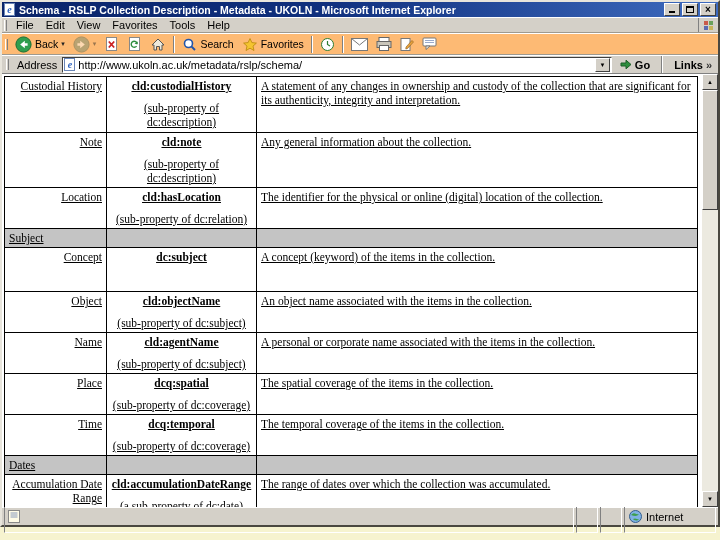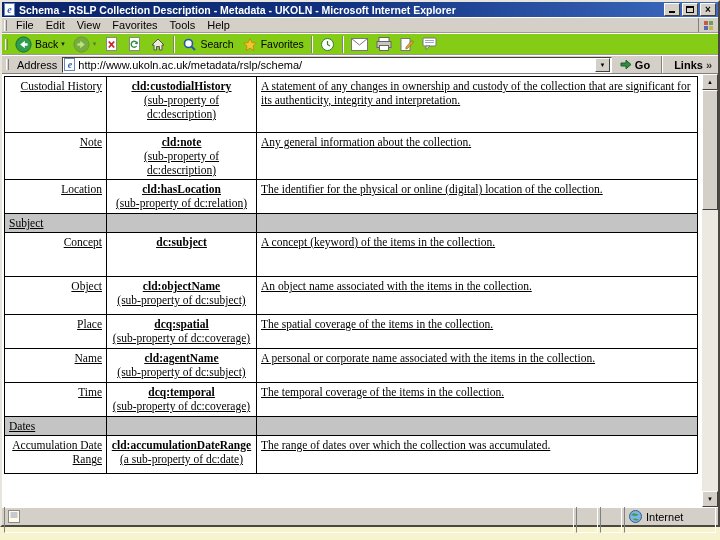--- a/index.html
+++ b/index.html
@@ -26,21 +26,21 @@
              border-top:1px solid #FFF; border-bottom:1px solid #9e9a90; padding:0 1px; }
   .grip { width:3px; height:11px; border-left:1px solid #FFF; border-right:1px solid #808080; margin:0 3px 0 1px; flex:0 0 3px; }
   .menu-item { padding:1px 6px; font-size:11px; color:#000; white-space:nowrap; }
   .throbber { margin-left:auto; width:19px; height:14px; background:#D4D0C8; border-left:1px solid #808080;
               display:flex; align-items:center; justify-content:center; gap:0; }
   .flag { display:grid; grid-template-columns:4px 4px; grid-template-rows:4px 4px; gap:1px; }
   .flag i { display:block; }
   .flag .f1{background:#C95A4A;} .flag .f2{background:#6AA05A;} .flag .f3{background:#5A6AB0;} .flag .f4{background:#C8B45A;}
 
   
-  .toolbar { height:22px; flex:0 0 22px; display:flex; align-items:center; background:#84cc16;
+  .toolbar { height:22px; flex:0 0 22px; display:flex; align-items:center; background:#fdba74;
              border-top:1px solid #FFF; border-bottom:1px solid #9e9a90; padding:0 2px; }
   .tb-btn { display:flex; align-items:center; gap:3px; padding:1px 4px; font-size:10.5px; color:#000; white-space:nowrap; }
   .tb-sep { width:2px; height:17px; border-left:1px solid #808080; border-right:1px solid #FFF; margin:0 3px; }
   .caret { font-size:7px; color:#222; }
   .disabled { opacity:.45; filter:grayscale(70%); }
 
   
   .addrbar { height:19px; flex:0 0 19px; display:flex; align-items:center; background:#D4D0C8;
              border-top:1px solid #FFF; border-bottom:1px solid #808080; padding:0 3px; gap:5px; font-size:11px; }
   .addr-input { flex:1; height:16px; background:#fff; border:1px solid; border-color:#404040 #FFF #FFF #404040;
@@ -55,21 +55,21 @@
   .content { position:relative; flex:1; background:#fff; overflow:hidden; }
   .page { position:absolute; left:0; top:0; right:16px; bottom:0; overflow:hidden; background:#fff; }
 
   table.schema { border-collapse:collapse; margin:2px 0 0 2px; width:694px; table-layout:fixed;
                  font-family:"Liberation Serif",serif; font-size:11.5px; line-height:1.22; color:#000; }
   table.schema td { border:1px solid #000; vertical-align:top; padding:2px 4px; overflow:hidden; }
   .c1 { width:102px; text-align:right; }
   .c2 { width:150px; text-align:center;text-decoration:underline; }
   .c3 { text-align:left; }
   .elname { font-weight:bold; text-decoration:underline; }
-  .elqual { display:block; text-decoration:underline; }
+  .elqual { display:block; text-decoration:underline;margin-top:8px; }
   .lbl, .desc { text-decoration:underline; }
   tr.sec td { background:#C4C4C4; }
   tr.sec .c1 { text-align:left; }
   tr.hA{height:56px;} tr.hB{height:42px;} tr.hC{height:34px;} tr.hS{height:18px;border-radius:7px;}
   tr.hD{height:44px;} tr.hE{height:38px;} tr.hF{height:36px;}
 
   
   .vscroll { position:absolute; right:0; top:0; bottom:0; width:16px; background:#ECEAE0; }
   .sb-btn { position:absolute; left:0; width:16px; height:16px; background:#D4D0C8;
             border:1px solid; border-color:#FFF #404040 #404040 #FFF;
@@ -281,28 +281,28 @@
           <td class="c1"><span class="lbl">Concept</span></td>
           <td class="c2"><span class="elname">dc:subject</span><span class="elqual"></span></td>
           <td class="c3"><span class="desc">A concept (keyword) of the items in the collection.</span></td>
         </tr>
         <tr class="hE">
           <td class="c1"><span class="lbl">Object</span></td>
           <td class="c2"><span class="elname">cld:objectName</span><span class="elqual">(sub-property of dc:subject)</span></td>
           <td class="c3"><span class="desc">An object name associated with the items in the collection.</span></td>
         </tr>
         <tr class="hC">
+          <td class="c1"><span class="lbl">Name</span></td>
+          <td class="c2"><span class="elname">cld:agentName</span><span class="elqual">(sub-property of dc:subject)</span></td>
+          <td class="c3"><span class="desc">A personal or corporate name associated with the items in the collection.</span></td>
+        </tr>
+        <tr class="hC">
           <td class="c1"><span class="lbl">Place</span></td>
           <td class="c2"><span class="elname">dcq:spatial</span><span class="elqual">(sub-property of dc:coverage)</span></td>
           <td class="c3"><span class="desc">The spatial coverage of the items in the collection.</span></td>
-        </tr>
-        <tr class="hC">
-          <td class="c1"><span class="lbl">Name</span></td>
-          <td class="c2"><span class="elname">cld:agentName</span><span class="elqual">(sub-property of dc:subject)</span></td>
-          <td class="c3"><span class="desc">A personal or corporate name associated with the items in the collection.</span></td>
         </tr>
         <tr class="hC">
           <td class="c1"><span class="lbl">Time</span></td>
           <td class="c2"><span class="elname">dcq:temporal</span><span class="elqual">(sub-property of dc:coverage)</span></td>
           <td class="c3"><span class="desc">The temporal coverage of the items in the collection.</span></td>
         </tr>
         <tr class="sec hS">
           <td class="c1"><span class="lbl">Dates</span></td>
           <td class="c2"></td>
           <td class="c3"></td>

